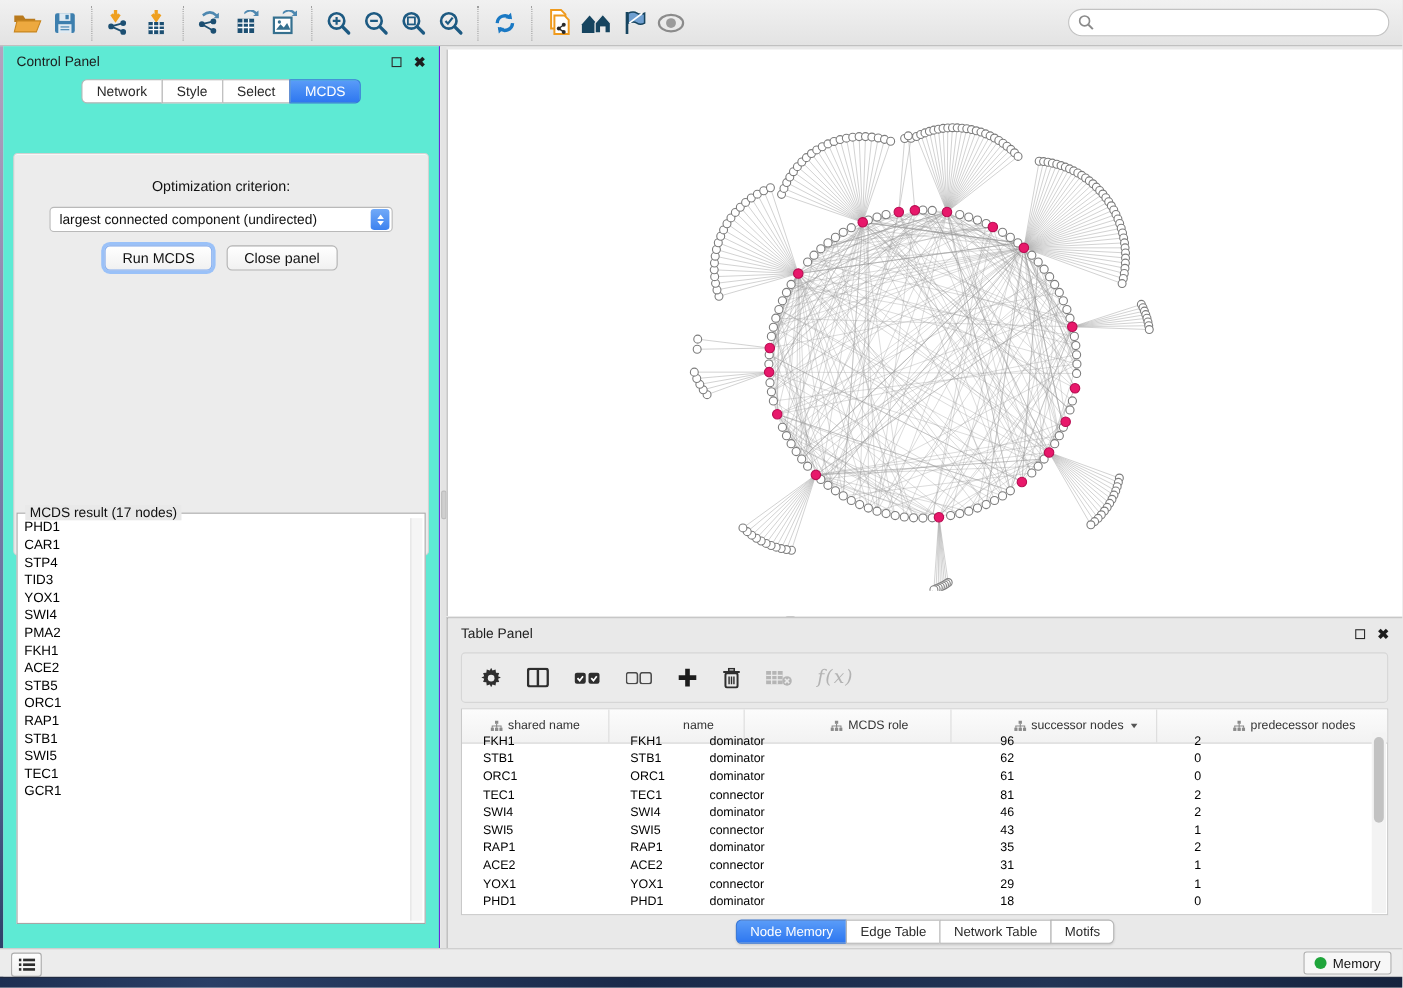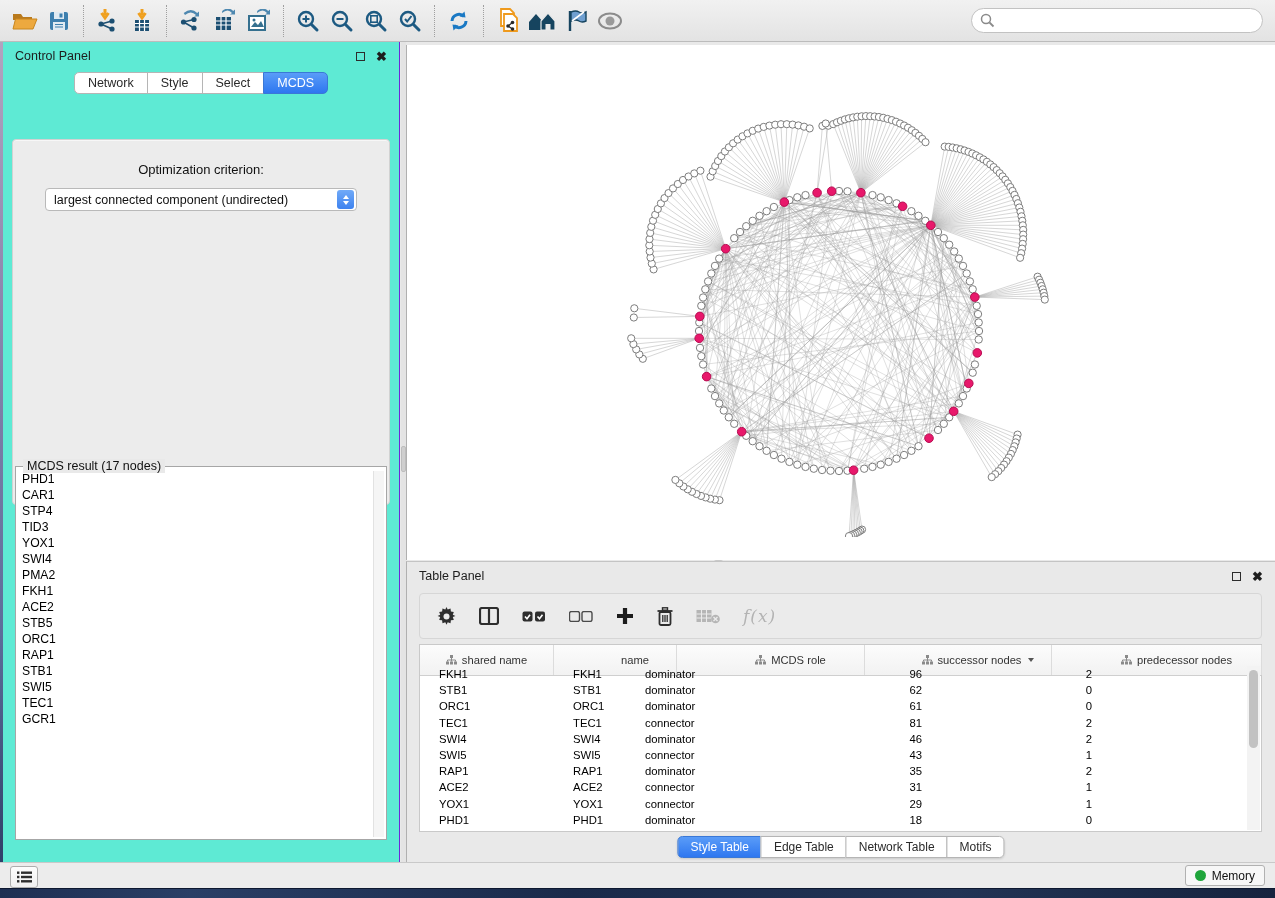--- a/index.html
+++ b/index.html
@@ -269,20 +269,24 @@
     <div class="seg-tab active">MCDS</div>
   </div>
   <div id="criterion-panel">
     <div id="opt-label">Optimization criterion:</div>
     <div id="criterion-select">
       <span class="sel-text">largest connected component (undirected)</span>
       <span class="stepper">
           <i class="up"></i>
           <i class="dn"></i>
         </span>
+    </div>
+    <div id="btn-row">
+      <button class="mac-btn focus">Run MCDS</button>
+      <button class="mac-btn">Close panel</button>
     </div>
   </div>
   <div id="mcds-fieldset">
     <div id="mcds-legend">MCDS result (17 nodes)</div>
     <div id="mcds-list">
         <div class="mcds-item">PHD1</div>
         <div class="mcds-item">CAR1</div>
         <div class="mcds-item">STP4</div>
         <div class="mcds-item">TID3</div>
         <div class="mcds-item">YOX1</div>
@@ -1226,21 +1230,21 @@
           <div class="td num">0</div>
           <div class="td"></div>
         </div>
       </div>
     <div id="tscroll">
         <div class="thumb"></div>
       </div>
   </div>
 
   <div id="tp-tabs">
-    <div class="seg-tab active">Style Table</div>
+    <div class="seg-tab active">Node Memory</div>
     <div class="seg-tab">Edge Table</div>
     <div class="seg-tab">Network Table</div>
     <div class="seg-tab">Motifs</div>
   </div>
 </div>
 
 <div id="status-bar">
   <div id="list-btn">
     <svg class="icon" width="15" height="12" viewBox="0 0 15 12">
       <rect x="0" y="0.5" width="2.4" height="2.4" fill="#2e2e2e"></rect>

